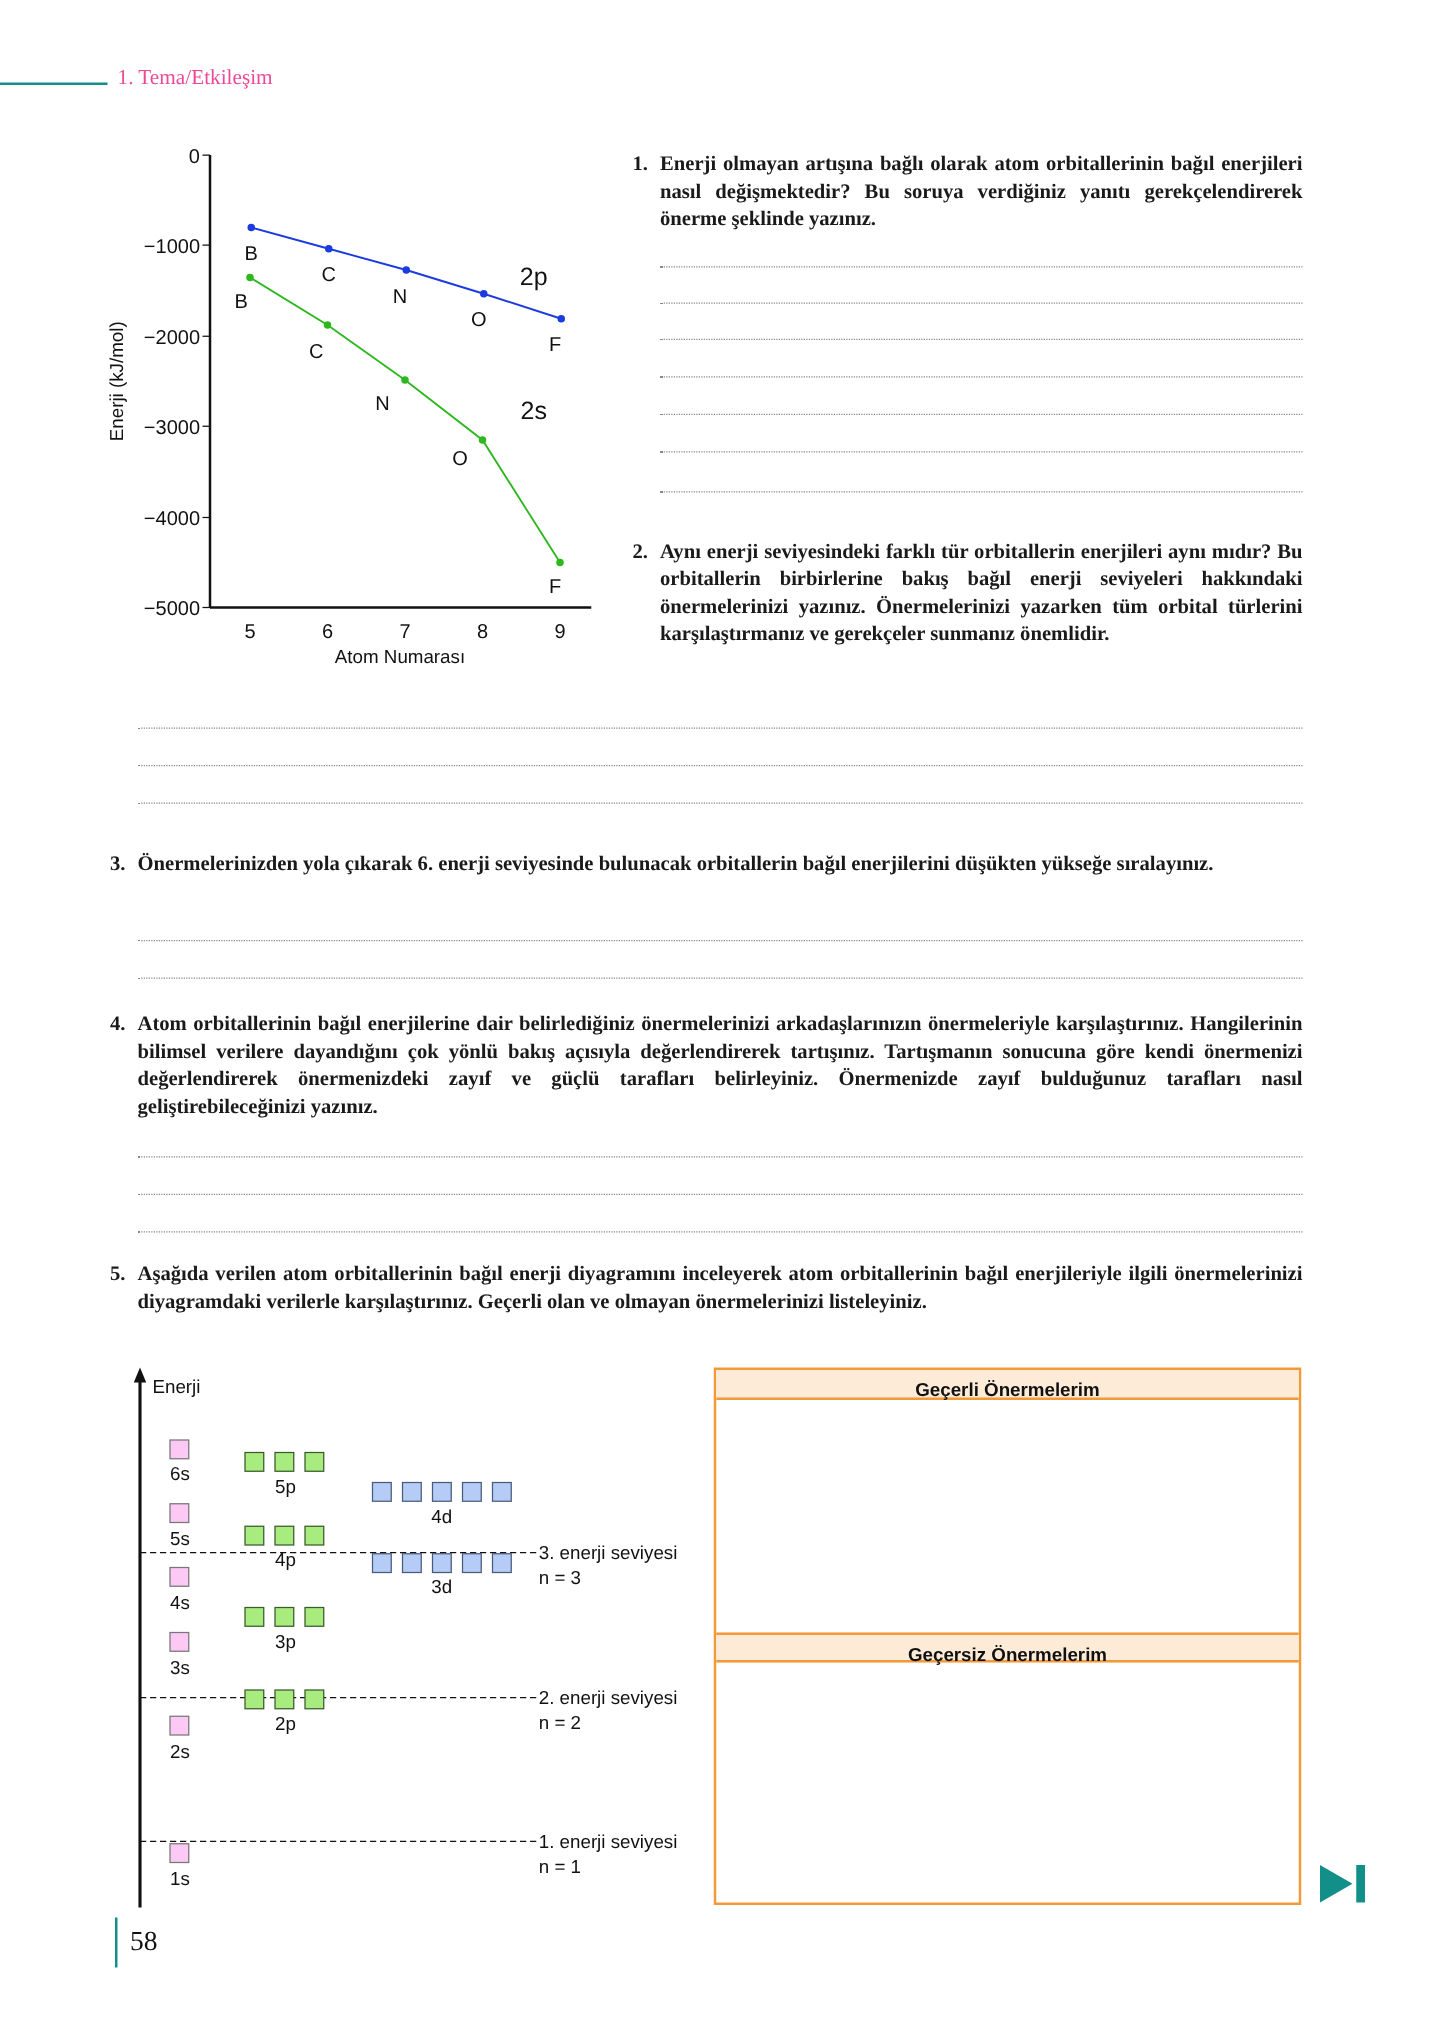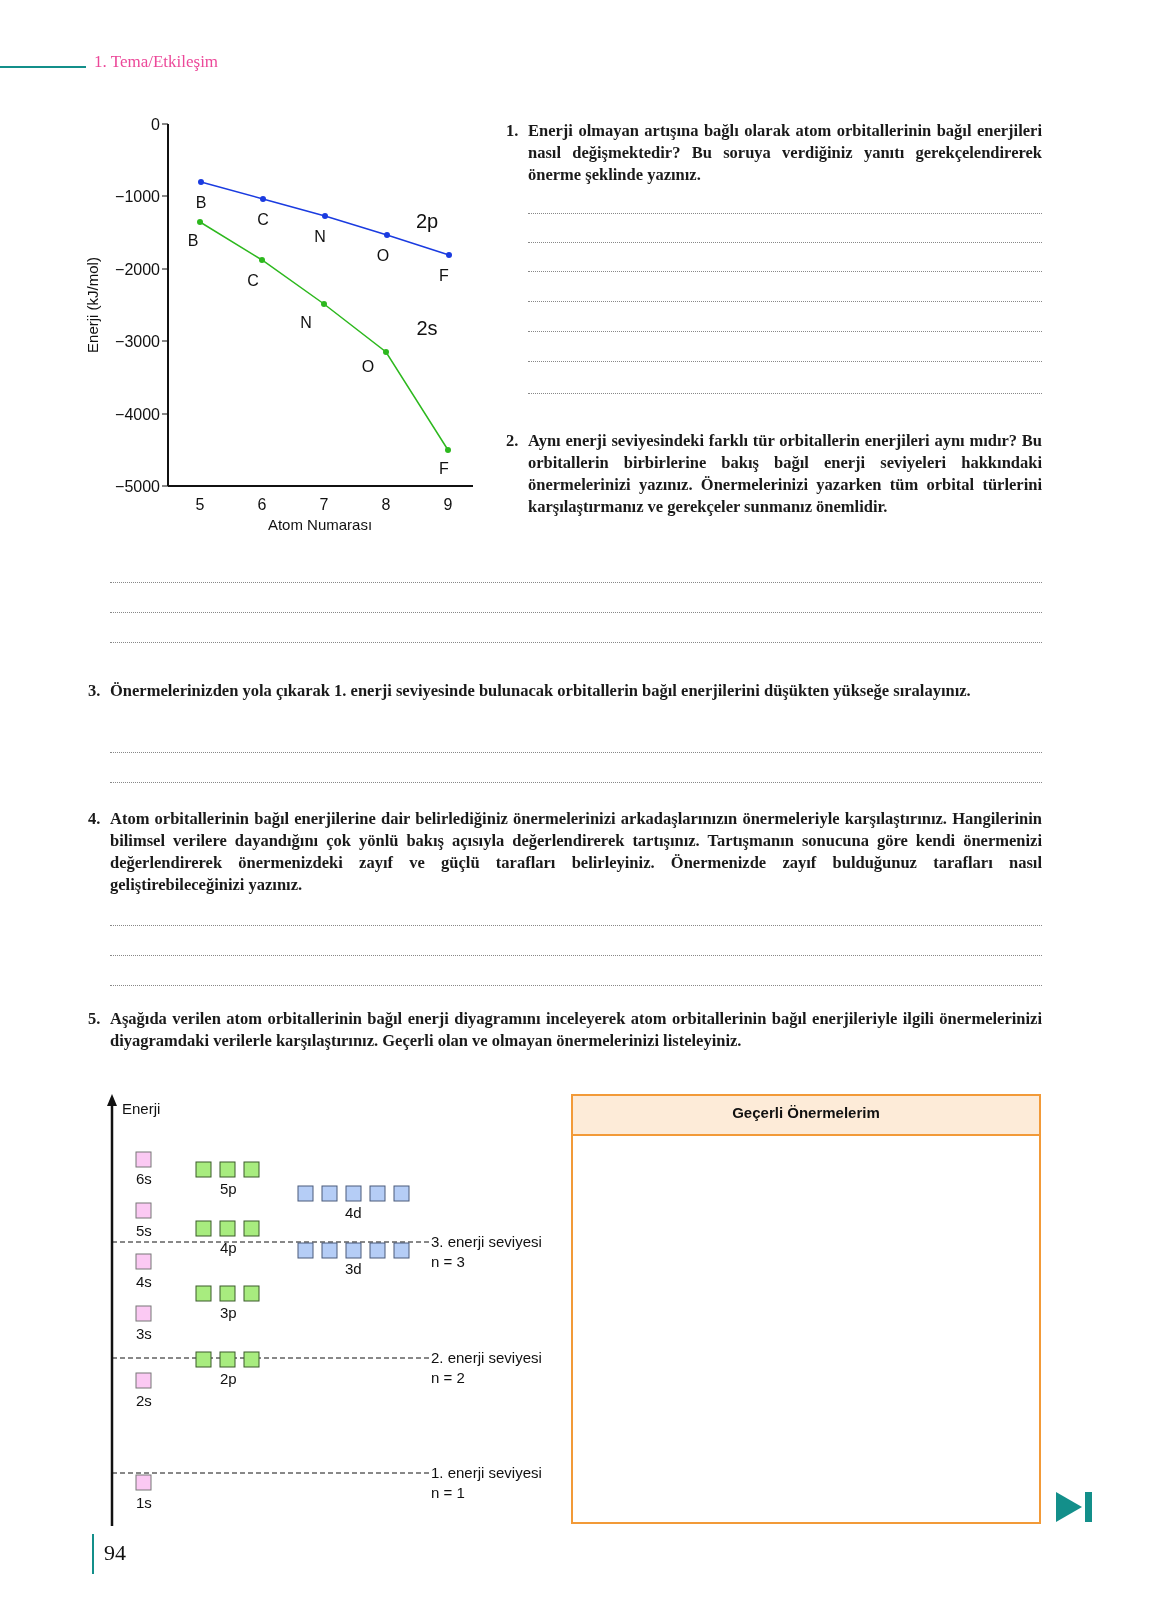--- a/index.html
+++ b/index.html
@@ -7,21 +7,21 @@
   .abs { position:absolute; }
   .header-line { left:0; top:66px; width:86px; height:2px; background:#138f8a; }
   .header-text { left:94px; top:52px; font-family:"Liberation Serif", serif; font-size:17px; color:#ec4899; }
   .q { font-family:"Liberation Serif", serif; font-weight:bold; font-size:16.5px; line-height:22px; color:#1a1a1a; }
   .q .num { position:absolute; left:0; top:0; }
   .q .txt { display:block; margin-left:22px; text-align:justify; }
   .dots { height:0; border-top:1.3px dotted #888; }
   .chart-svg text { font-family:"Liberation Sans", sans-serif; fill:#111; }
   .diag-svg text { font-family:"Liberation Sans", sans-serif; fill:#111; }
   .panel { left:571px; top:1094px; width:470px; height:430px; border:2px solid #f29a38; box-sizing:border-box; }
-  .panel-head { position:absolute; left:0; width:100%; height:40px; background:#fdebd8; border-bottom:2px solid #f29a38; box-sizing:border-box; text-align:center; font-family:"Liberation Sans", sans-serif; font-weight:bold; font-size:15px; line-height:34px; color:#111; }
+  .panel-head { position:absolute; left:0; width:100%; height:24px; background:#fdebd8; border-bottom:2px solid #f29a38; box-sizing:border-box; text-align:center; font-family:"Liberation Sans", sans-serif; font-weight:bold; font-size:15px; line-height:34px; color:#111; }
   .panel-body { position:absolute; left:0; width:100%; }
   .next-btn { left:1056px; top:1490px; width:40px; height:34px; }
   .page-bar { left:92px; top:1534px; width:2px; height:40px; background:#138f8a; }
   .page-num { left:104px; top:1540px; font-family:"Liberation Serif", serif; font-size:22px; color:#111; }
 </style>
 </head>
 <body>
 
 <div class="abs header-line"></div>
 <div class="abs header-text">1. Tema/Etkileşim</div>
@@ -106,21 +106,21 @@
   <span class="txt">Aynı enerji seviyesindeki farklı tür orbitallerin enerjileri aynı mıdır? Bu orbitallerin birbirlerine bakış bağıl enerji seviyeleri hakkındaki önermelerinizi yazınız. Önermelerinizi yazarken tüm orbital türlerini karşılaştırmanız ve gerekçeler sunmanız önemlidir.</span>
 </div>
 <div>
   <div class="abs dots" style="left:110px; top:582px; width:932px;"></div>
   <div class="abs dots" style="left:110px; top:612px; width:932px;"></div>
   <div class="abs dots" style="left:110px; top:642px; width:932px;"></div>
 </div>
 
 <div class="abs q" style="left:88px; top:680px; width:954px;">
   <span class="num">3.</span>
-  <span class="txt">Önermelerinizden yola çıkarak 1. enerji seviyesinde bulunacak orbitallerin bağıl enerjilerini düşükten yükseğe sıralayınız.</span>
+  <span class="txt">Önermelerinizden yola çıkarak 6. enerji seviyesinde bulunacak orbitallerin bağıl enerjilerini düşükten yükseğe sıralayınız.</span>
 </div>
 <div>
   <div class="abs dots" style="left:110px; top:752px; width:932px;"></div>
   <div class="abs dots" style="left:110px; top:782px; width:932px;"></div>
 </div>
 
 <div class="abs q" style="left:88px; top:808px; width:954px;">
   <span class="num">4.</span>
   <span class="txt">Atom orbitallerinin bağıl enerjilerine dair belirlediğiniz önermelerinizi arkadaşlarınızın önermeleriyle karşılaştırınız. Hangilerinin bilimsel verilere dayandığını çok yönlü bakış açısıyla değerlendirerek tartışınız. Tartışmanın sonucuna göre kendi önermenizi değerlendirerek önermenizdeki zayıf ve güçlü tarafları belirleyiniz. Önermenizde zayıf bulduğunuz tarafları nasıl geliştirebileceğinizi yazınız.</span>
 </div>
@@ -203,22 +203,23 @@
   </g>
   <g font-size="15">
     <text x="245" y="128">4d</text>
     <text x="245" y="184">3d</text>
   </g>
 </svg>
 
 <div class="abs panel">
   <div class="panel-head" style="top:0;">Geçerli Önermelerim</div>
   <div class="panel-body" style="top:34px; height:176px;"></div>
+  <div class="panel-head" style="top:210px; border-top:2px solid #f29a38;">Geçersiz Önermelerim</div>
   <div class="panel-body" style="top:244px; height:182px;"></div>
 </div>
 
 <svg class="abs next-btn" viewBox="0 0 40 34" width="40" height="34">
   <polygon points="0,2 26,17 0,32" fill="#138f8a"></polygon>
   <rect x="29" y="2" width="7" height="30" fill="#138f8a"></rect>
 </svg>
 
 <div class="abs page-bar"></div>
-<div class="abs page-num">94</div>
+<div class="abs page-num">58</div>
 
 </body></html>

